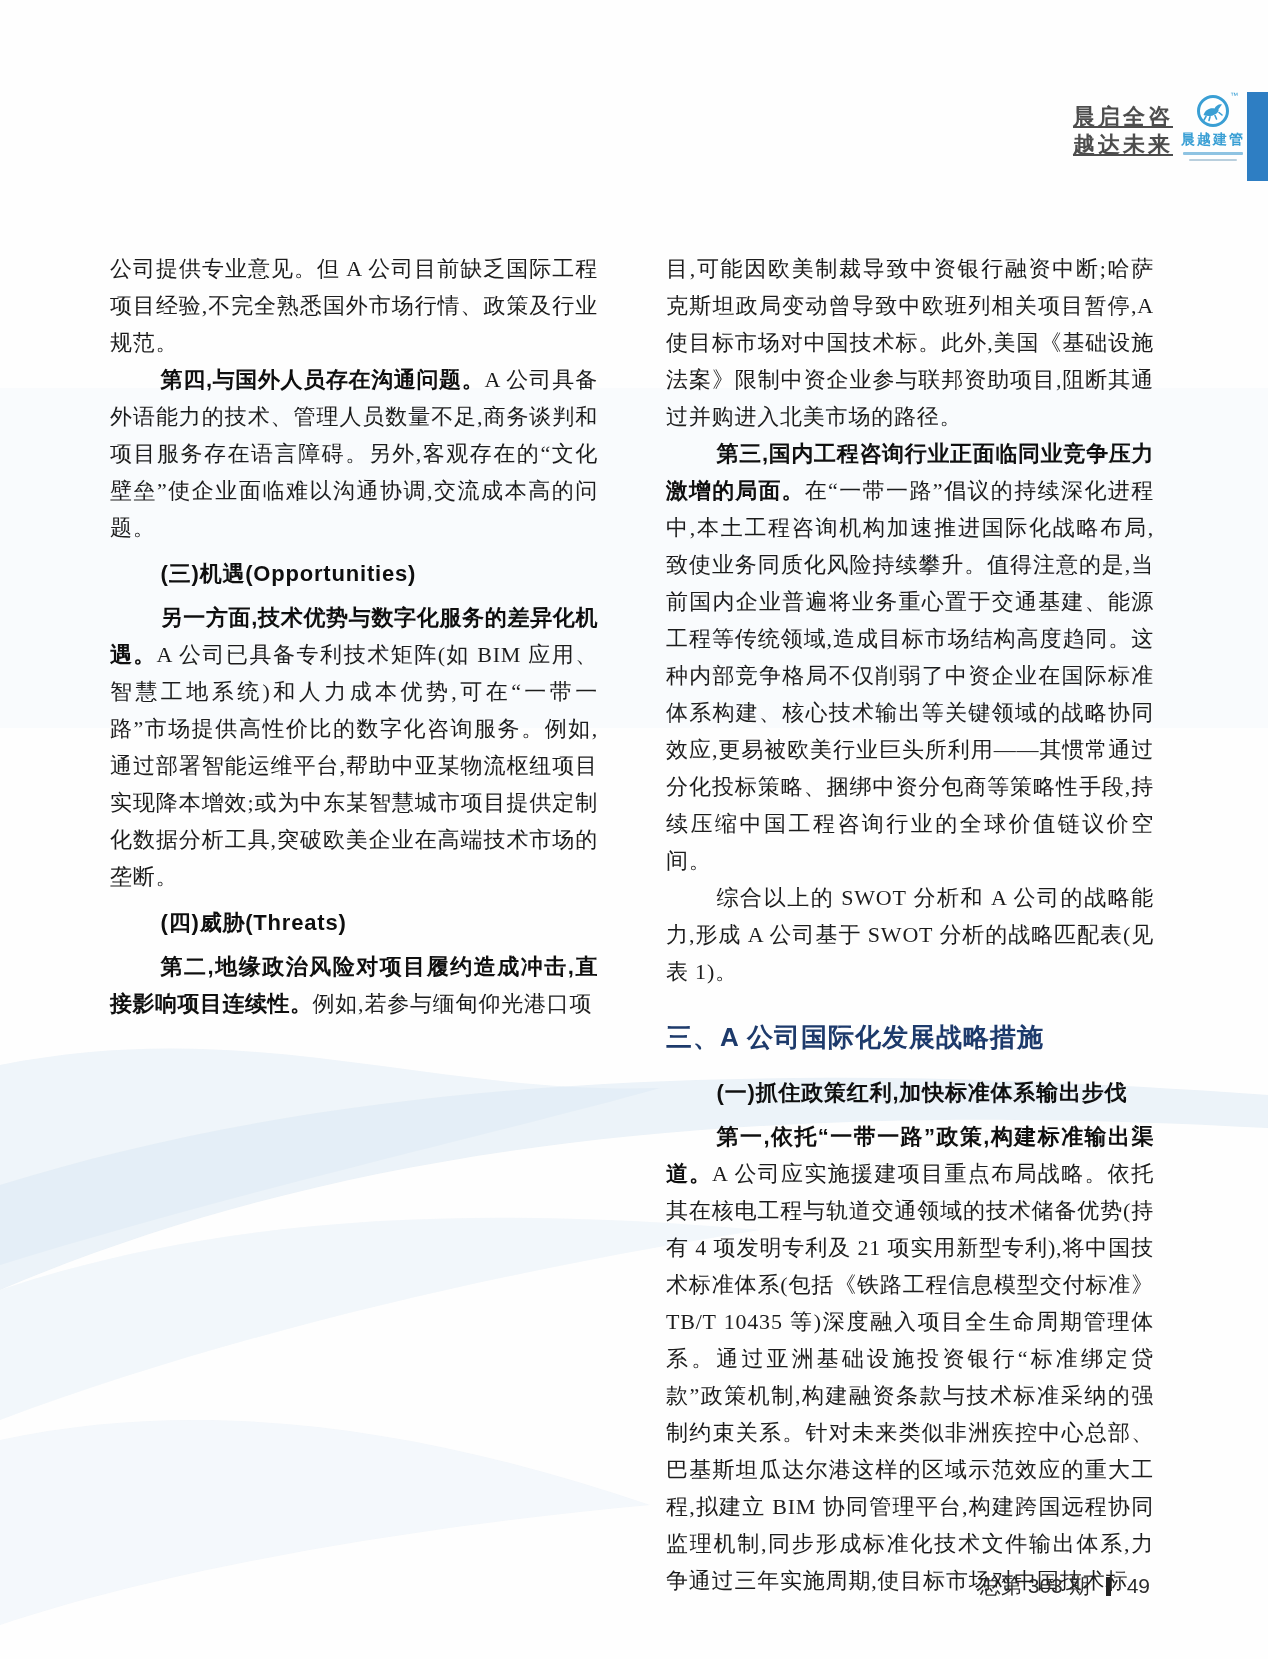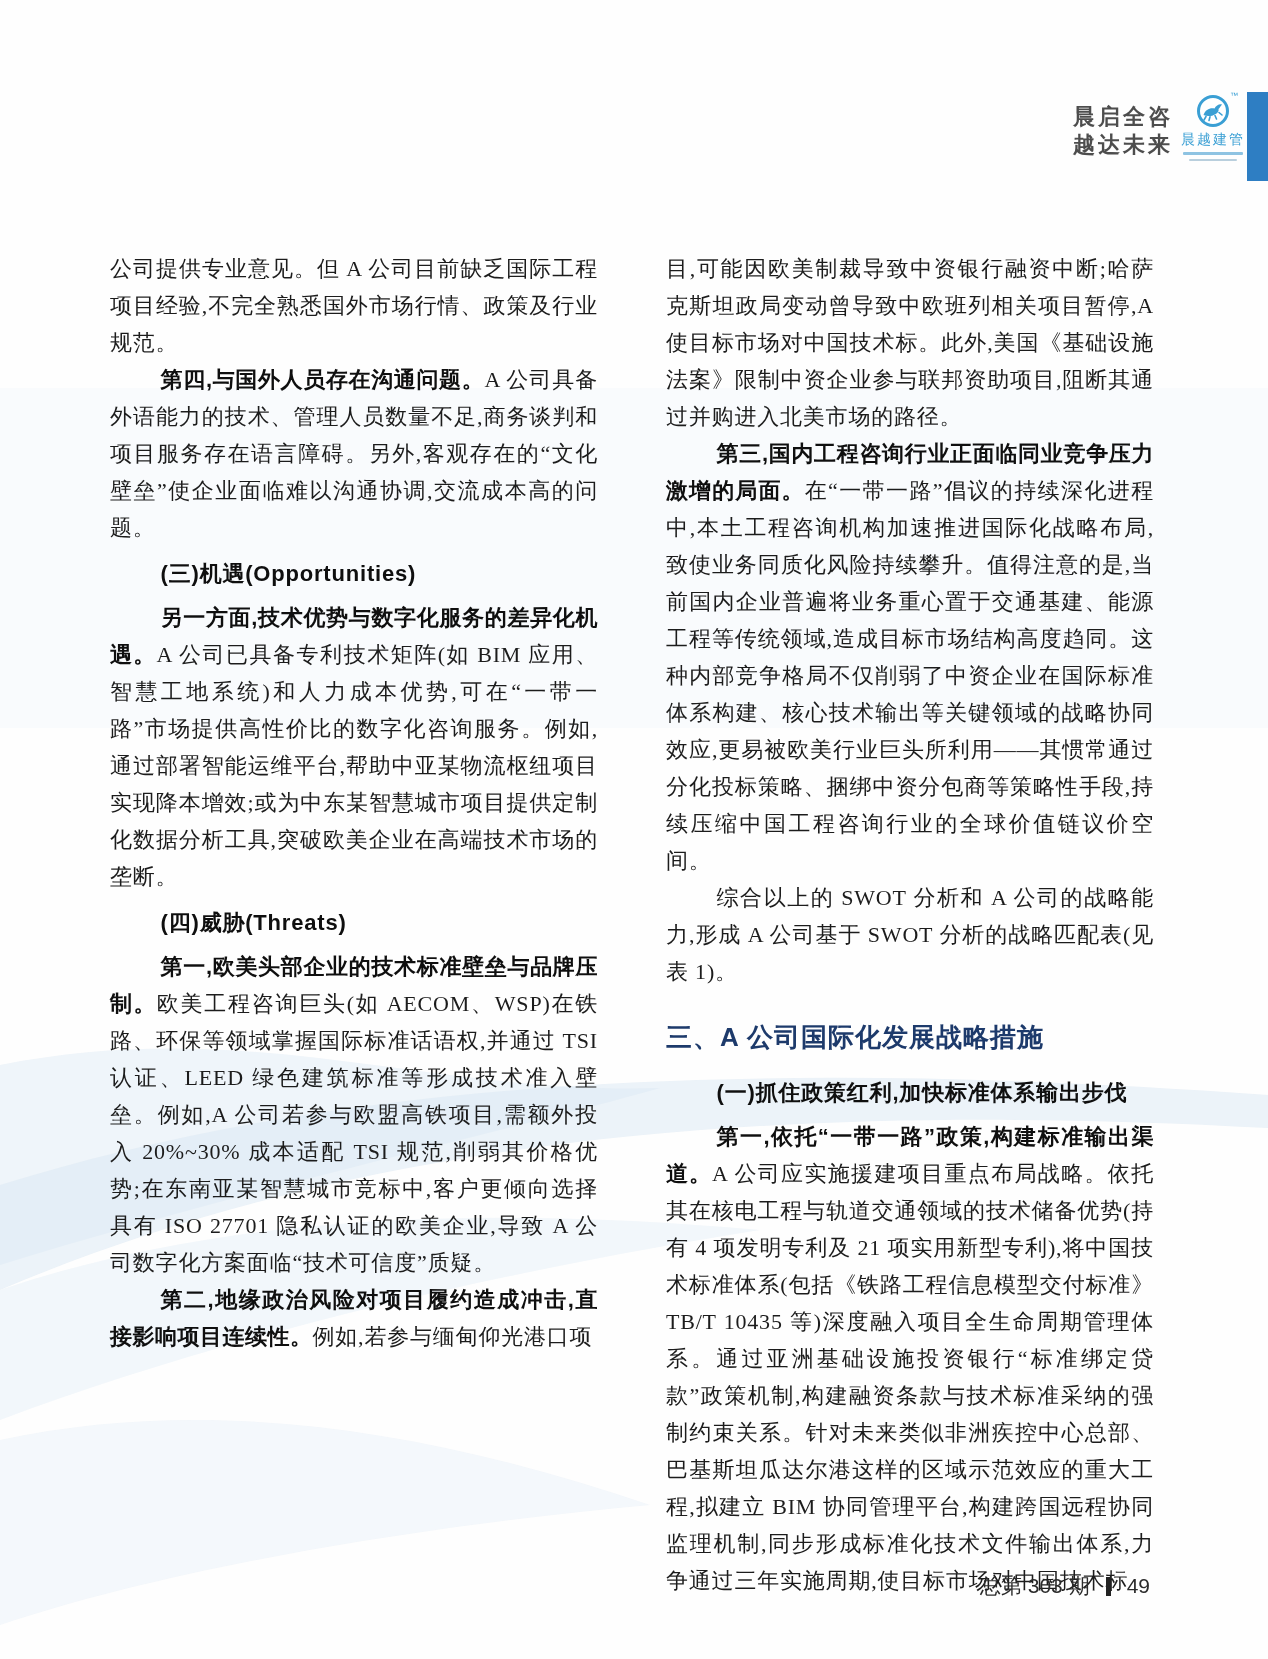--- a/index.html
+++ b/index.html
@@ -34,34 +34,34 @@
   .section-h{
     font-family:"Liberation Sans","DejaVu Sans",sans-serif;
     font-size:26px;font-weight:700;color:#1d3a6b;
     line-height:34px;margin:30px 0 20px 0;letter-spacing:1px;
   }
   
   .slogan{
     position:absolute;top:103px;right:95px;z-index:2;
     font-family:"Liberation Sans","DejaVu Sans",sans-serif;
     font-size:22px;font-weight:700;color:#4d4d4d;
-    line-height:28px;text-align:right;letter-spacing:3px;
+    line-height:28px;text-align:right;letter-spacing:3px;text-decoration:underline;
   }
   .logo-block{
     position:absolute;left:1179px;top:94px;width:68px;z-index:2;
     text-align:center;
   }
   .logo-mark{position:relative;width:34px;height:34px;margin:0 auto;}
   .logo-tm{
     position:absolute;right:-8px;top:-3px;
     font-family:"Liberation Sans",sans-serif;font-size:8px;color:#3a9fd4;
   }
   .logo-name{
     font-family:"Liberation Sans","DejaVu Sans",sans-serif;
-    font-size:14px;font-weight:400;color:#3a9fd4;
+    font-size:14px;font-weight:700;color:#3a9fd4;
     letter-spacing:2px;margin-top:3px;white-space:nowrap;
   }
   .logo-tagline{height:3px;background:#8ec3e2;margin:3px 4px 0 4px;border-radius:1px;}
   .logo-tagline2{height:2px;background:#b9cfdd;margin:4px 10px 0 10px;border-radius:1px;}
   .side-bar{
     position:absolute;left:1247px;top:92px;width:21px;height:89px;
     background:#2e7ec3;z-index:2;
   }
   
   .footer{
@@ -106,21 +106,20 @@
   </div>
 
   <div class="side-bar"></div>
 
   <div class="col col-left">
     <p class="para"><b></b><span>公司提供专业意见。但 A 公司目前缺乏国际工程项目经验,不完全熟悉国外市场行情、政策及行业规范。</span></p>
     <p class="para indent"><b>第四,与国外人员存在沟通问题。</b><span>A 公司具备外语能力的技术、管理人员数量不足,商务谈判和项目服务存在语言障碍。另外,客观存在的“文化壁垒”使企业面临难以沟通协调,交流成本高的问题。</span></p>
     <h3 class="sub-h">(三)机遇(Opportunities)</h3>
     <p class="para indent"><b>另一方面,技术优势与数字化服务的差异化机遇。</b><span>A 公司已具备专利技术矩阵(如 BIM 应用、智慧工地系统)和人力成本优势,可在“一带一路”市场提供高性价比的数字化咨询服务。例如,通过部署智能运维平台,帮助中亚某物流枢纽项目实现降本增效;或为中东某智慧城市项目提供定制化数据分析工具,突破欧美企业在高端技术市场的垄断。</span></p>
     <h3 class="sub-h">(四)威胁(Threats)</h3>
-    <p class="para indent"><b>第一,欧美头部企业的技术标准壁垒与品牌压制。</b><span>欧美工程咨询巨头(如 AECOM、WSP)在铁路、环保等领域掌握国际标准话语权,并通过 TSI 认证、LEED 绿色建筑标准等形成技术准入壁垒。例如,A 公司若参与欧盟高铁项目,需额外投入 20%~30% 成本适配 TSI 规范,削弱其价格优势;在东南亚某智慧城市竞标中,客户更倾向选择具有 ISO 27701 隐私认证的欧美企业,导致 A 公司数字化方案面临“技术可信度”质疑。</span></p>
     <p class="para indent"><b>第二,地缘政治风险对项目履约造成冲击,直接影响项目连续性。</b><span>例如,若参与缅甸仰光港口项</span></p>
   </div>
 
   <div class="col col-right">
     <p class="para"><b></b><span>目,可能因欧美制裁导致中资银行融资中断;哈萨克斯坦政局变动曾导致中欧班列相关项目暂停,A 使目标市场对中国技术标。此外,美国《基础设施法案》限制中资企业参与联邦资助项目,阻断其通过并购进入北美市场的路径。</span></p>
     <p class="para indent"><b>第三,国内工程咨询行业正面临同业竞争压力激增的局面。</b><span>在“一带一路”倡议的持续深化进程中,本土工程咨询机构加速推进国际化战略布局,致使业务同质化风险持续攀升。值得注意的是,当前国内企业普遍将业务重心置于交通基建、能源工程等传统领域,造成目标市场结构高度趋同。这种内部竞争格局不仅削弱了中资企业在国际标准体系构建、核心技术输出等关键领域的战略协同效应,更易被欧美行业巨头所利用——其惯常通过分化投标策略、捆绑中资分包商等策略性手段,持续压缩中国工程咨询行业的全球价值链议价空间。</span></p>
     <p class="para indent"><b></b><span>综合以上的 SWOT 分析和 A 公司的战略能力,形成 A 公司基于 SWOT 分析的战略匹配表(见表 1)。</span></p>
     <h2 class="section-h">三、A 公司国际化发展战略措施</h2>
     <h3 class="sub-h">(一)抓住政策红利,加快标准体系输出步伐</h3>
     <p class="para indent"><b>第一,依托“一带一路”政策,构建标准输出渠道。</b><span>A 公司应实施援建项目重点布局战略。依托其在核电工程与轨道交通领域的技术储备优势(持有 4 项发明专利及 21 项实用新型专利),将中国技术标准体系(包括《铁路工程信息模型交付标准》TB/T 10435 等)深度融入项目全生命周期管理体系。通过亚洲基础设施投资银行“标准绑定贷款”政策机制,构建融资条款与技术标准采纳的强制约束关系。针对未来类似非洲疾控中心总部、巴基斯坦瓜达尔港这样的区域示范效应的重大工程,拟建立 BIM 协同管理平台,构建跨国远程协同监理机制,同步形成标准化技术文件输出体系,力争通过三年实施周期,使目标市场对中国技术标</span></p>

